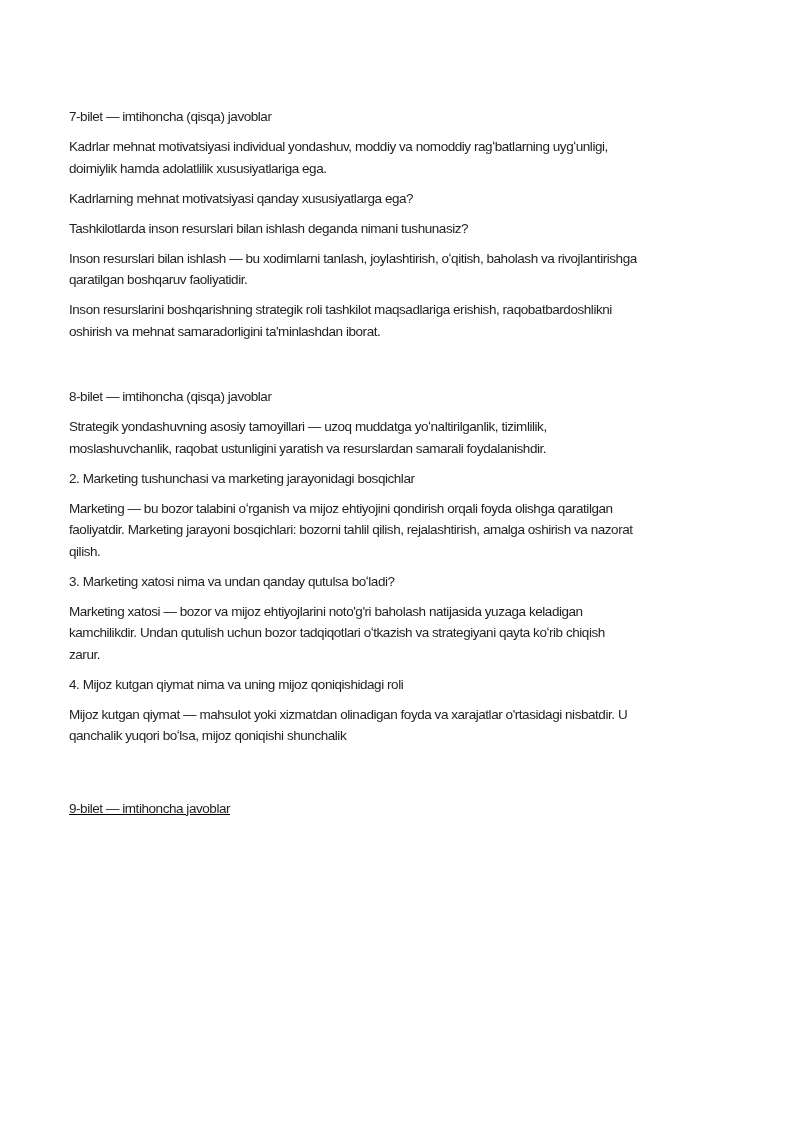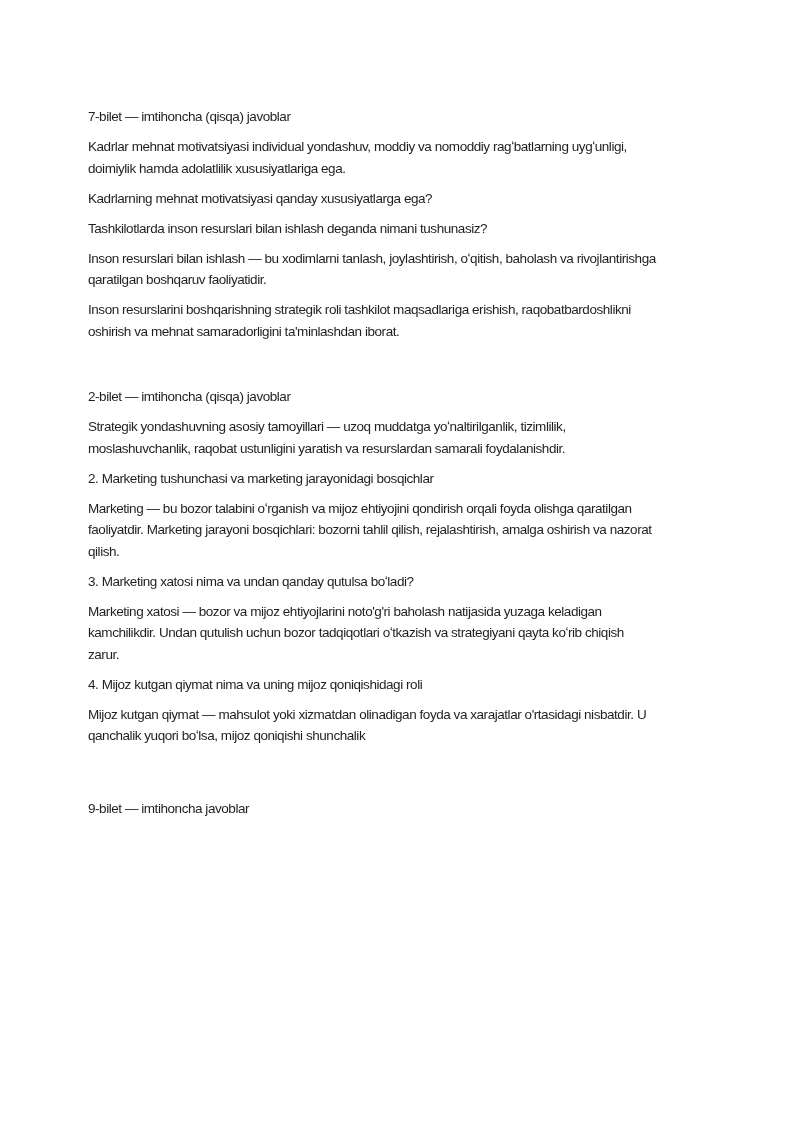--- a/index.html
+++ b/index.html
@@ -9,21 +9,21 @@
   body {
     width: 800px;
     height: 1131px;
     background: #ffffff;
     overflow: hidden;
   }
   .page {
     box-sizing: border-box;
     width: 800px;
     height: 1131px;
-    padding: 106px 0 0 88px;
+    padding: 106px 0 0 69px;
     background: #ffffff;
   }
   #content {
     width: 685px;
   }
   .para {
     margin: 0 0 8.5px 0;
     font-family: "Liberation Sans", sans-serif;
     font-size: 13.5px;
     letter-spacing: -0.45px;
@@ -33,40 +33,41 @@
     font-weight: 400;
   }
   .doc-section {
     margin-bottom: 44px;
   }
   #content .doc-section:nth-child(2) {
     margin-bottom: 51px;
   }
   #content .doc-section:last-child {
     margin-bottom: 16px;
+    text-decoration: underline;
   }
 </style>
 </head>
 <body>
 
 <main class="page">
   <div id="content">
       <section class="doc-section">
         <p class="para heading">7-bilet — imtihoncha (qisqa) javoblar</p>
         <p class="para">Kadrlar mehnat motivatsiyasi individual yondashuv, moddiy va nomoddiy ragʻbatlarning uygʻunligi,
 doimiylik hamda adolatlilik xususiyatlariga ega.</p>
         <p class="para">Kadrlarning mehnat motivatsiyasi qanday xususiyatlarga ega?</p>
         <p class="para">Tashkilotlarda inson resurslari bilan ishlash deganda nimani tushunasiz?</p>
         <p class="para">Inson resurslari bilan ishlash — bu xodimlarni tanlash, joylashtirish, oʻqitish, baholash va rivojlantirishga
 qaratilgan boshqaruv faoliyatidir.</p>
         <p class="para">Inson resurslarini boshqarishning strategik roli tashkilot maqsadlariga erishish, raqobatbardoshlikni
 oshirish va mehnat samaradorligini ta'minlashdan iborat.</p>
       </section>
       <section class="doc-section">
-        <p class="para heading">2-bilet — imtihoncha (qisqa) javoblar</p>
+        <p class="para heading">8-bilet — imtihoncha (qisqa) javoblar</p>
         <p class="para">Strategik yondashuvning asosiy tamoyillari — uzoq muddatga yoʻnaltirilganlik, tizimlilik,
 moslashuvchanlik, raqobat ustunligini yaratish va resurslardan samarali foydalanishdir.</p>
         <p class="para">2. Marketing tushunchasi va marketing jarayonidagi bosqichlar</p>
         <p class="para">Marketing — bu bozor talabini oʻrganish va mijoz ehtiyojini qondirish orqali foyda olishga qaratilgan
 faoliyatdir. Marketing jarayoni bosqichlari: bozorni tahlil qilish, rejalashtirish, amalga oshirish va nazorat
 qilish.</p>
         <p class="para">3. Marketing xatosi nima va undan qanday qutulsa boʻladi?</p>
         <p class="para">Marketing xatosi — bozor va mijoz ehtiyojlarini noto'g'ri baholash natijasida yuzaga keladigan
 kamchilikdir. Undan qutulish uchun bozor tadqiqotlari oʻtkazish va strategiyani qayta koʻrib chiqish
 zarur.</p>

